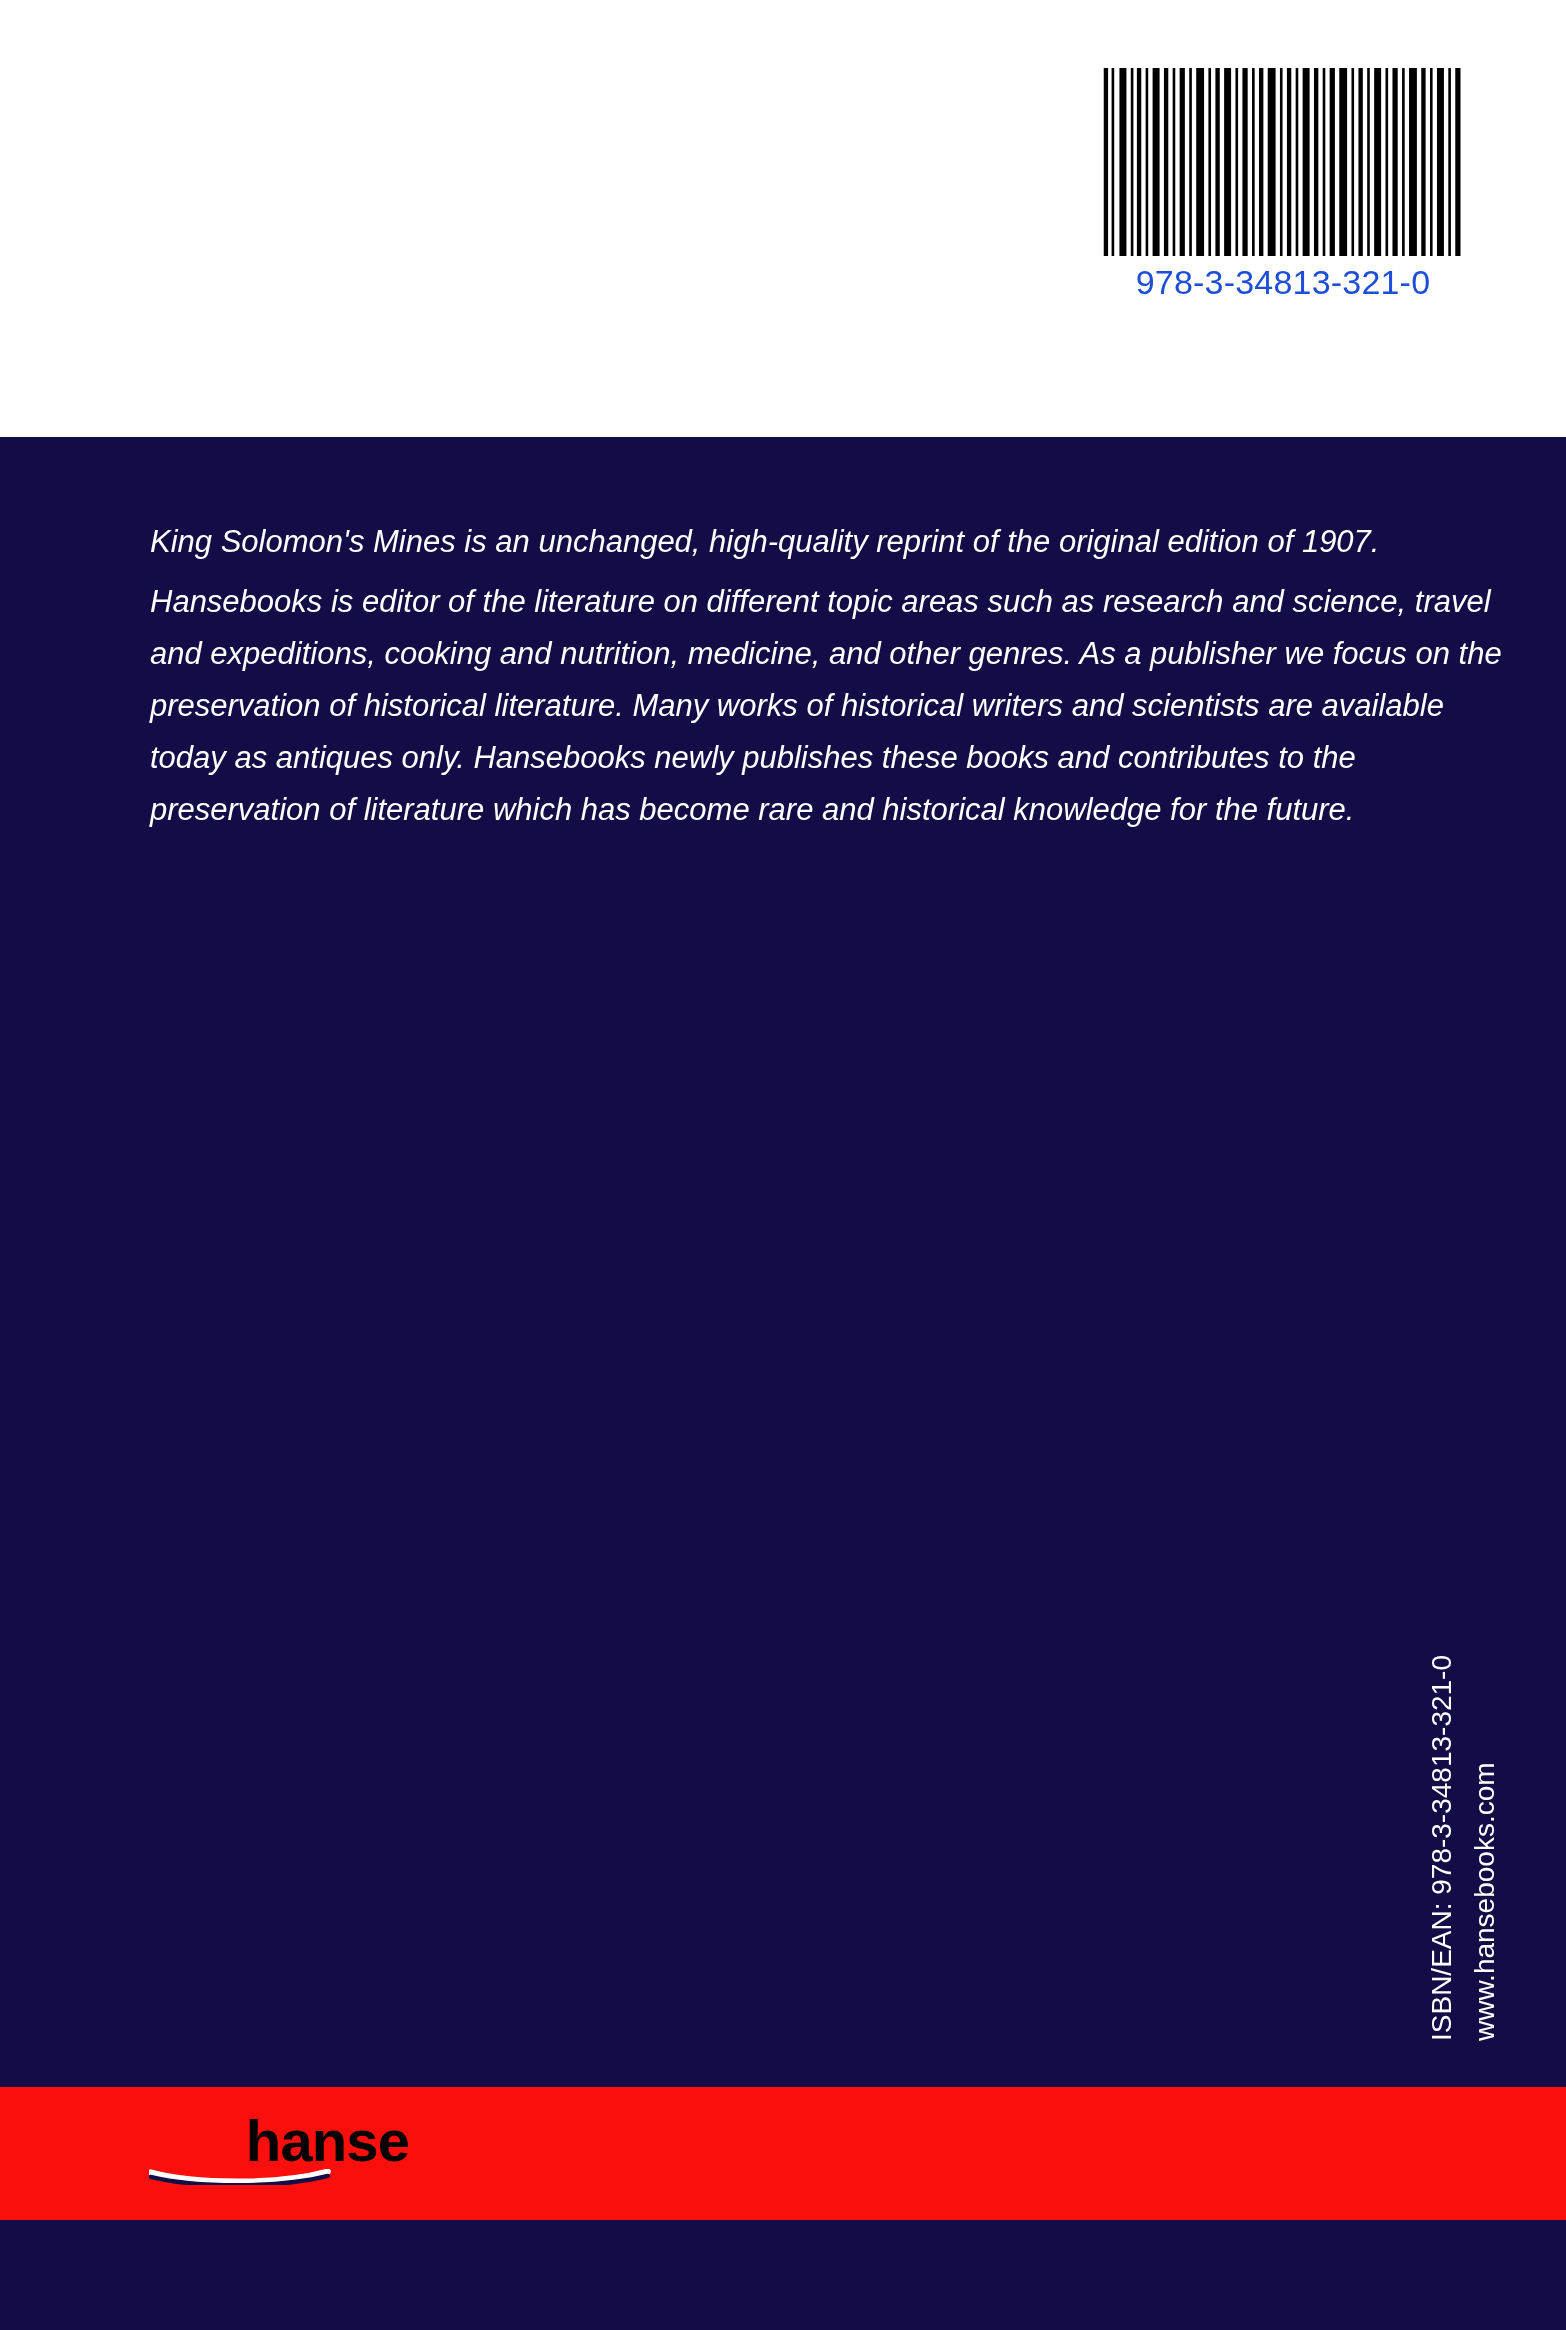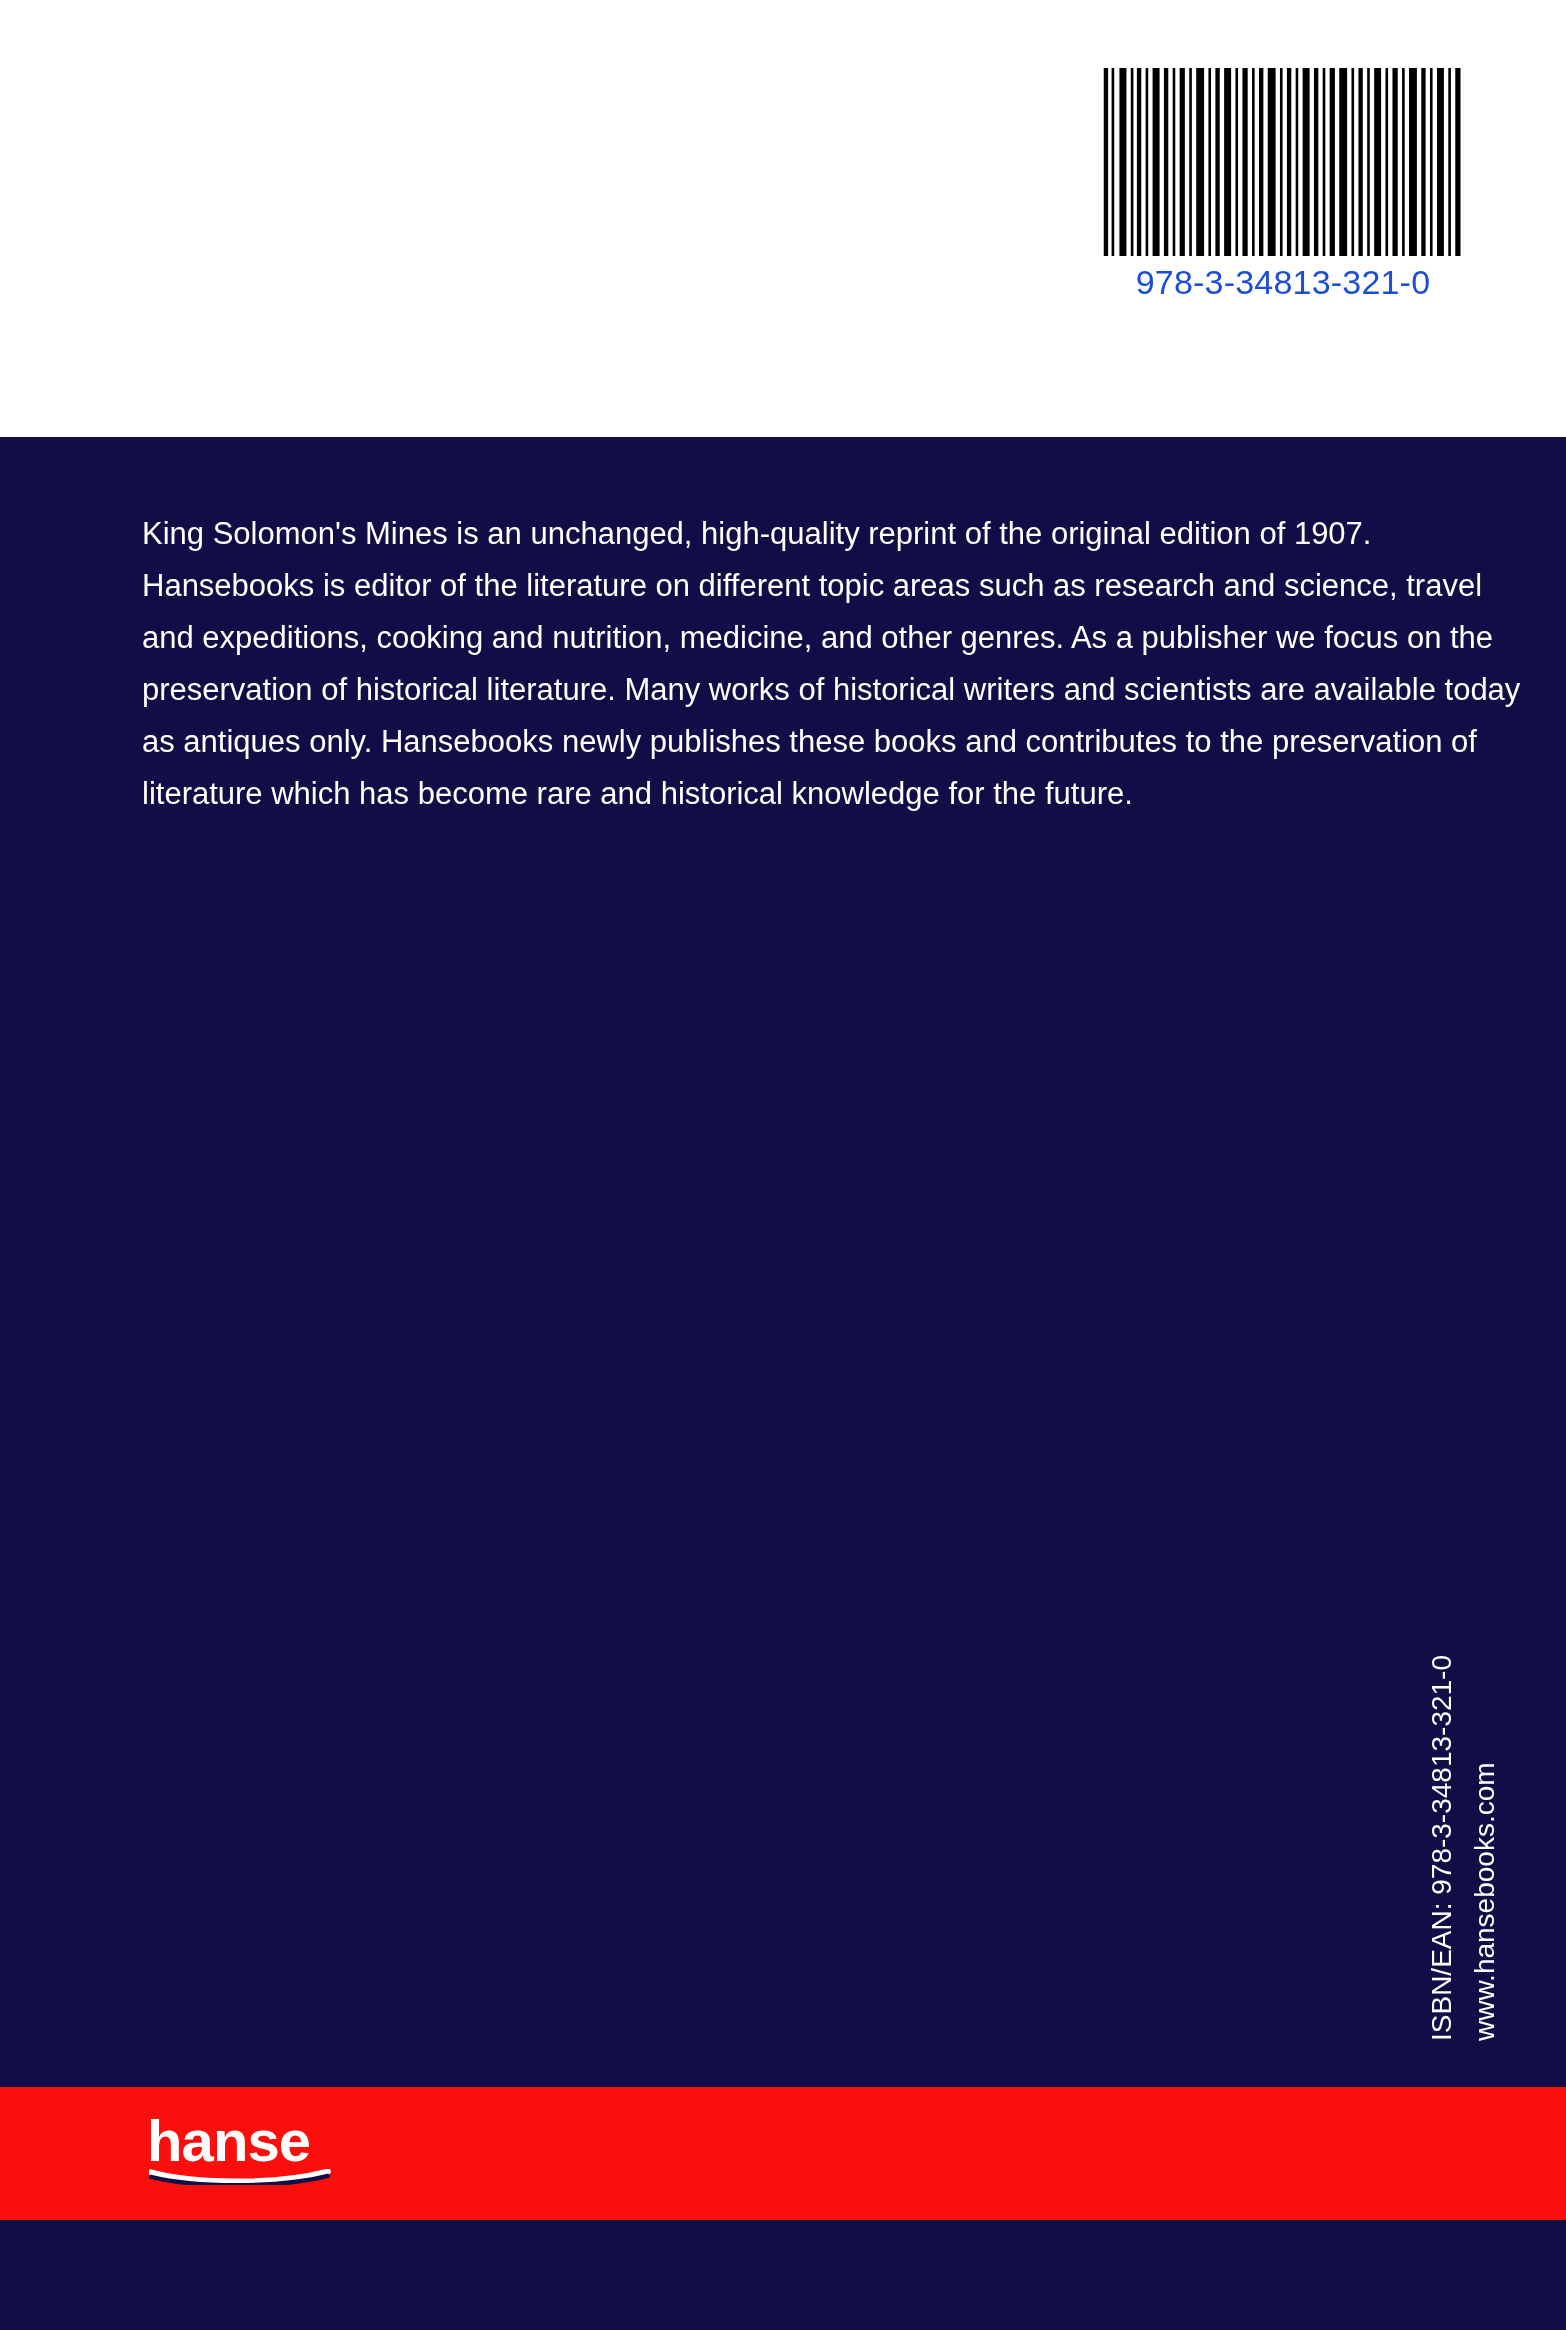--- a/index.html
+++ b/index.html
@@ -63,21 +63,22 @@
     left: 142px;
     top: 71px;
     width: 1389px;
     color: #ffffff;
     font-size: 31px;
     line-height: 52px;
     font-family: "Liberation Sans", sans-serif;
     font-weight: 400;
   }
   .blurb p {
-    margin: 0;
+    margin: 8px;
+    font-style: italic;
   }
 
   
   .vtext {
     position: absolute;
     color: #ffffff;
     font-size: 28px;
     font-family: "Liberation Sans", sans-serif;
     white-space: nowrap;
     transform-origin: left bottom;
@@ -102,26 +103,27 @@
     background: #fa0f0c;
   }
   .logo {
     position: absolute;
     left: 147px;
     top: 23px;
     width: 262px;
     height: 87px;
   }
   .logo-text {
-    color: #ffffff;
+    color: #000000;
     font-size: 58px;
     font-weight: bold;
     letter-spacing: -0.9px;
     font-family: "Liberation Sans", sans-serif;
     line-height: 61px;
+    text-align: right;
   }
   .logo-swash {
     position: absolute;
     left: 1.7px;
     top: 59px;
     width: 218px;
     height: 15.7px;
   }
 
   

